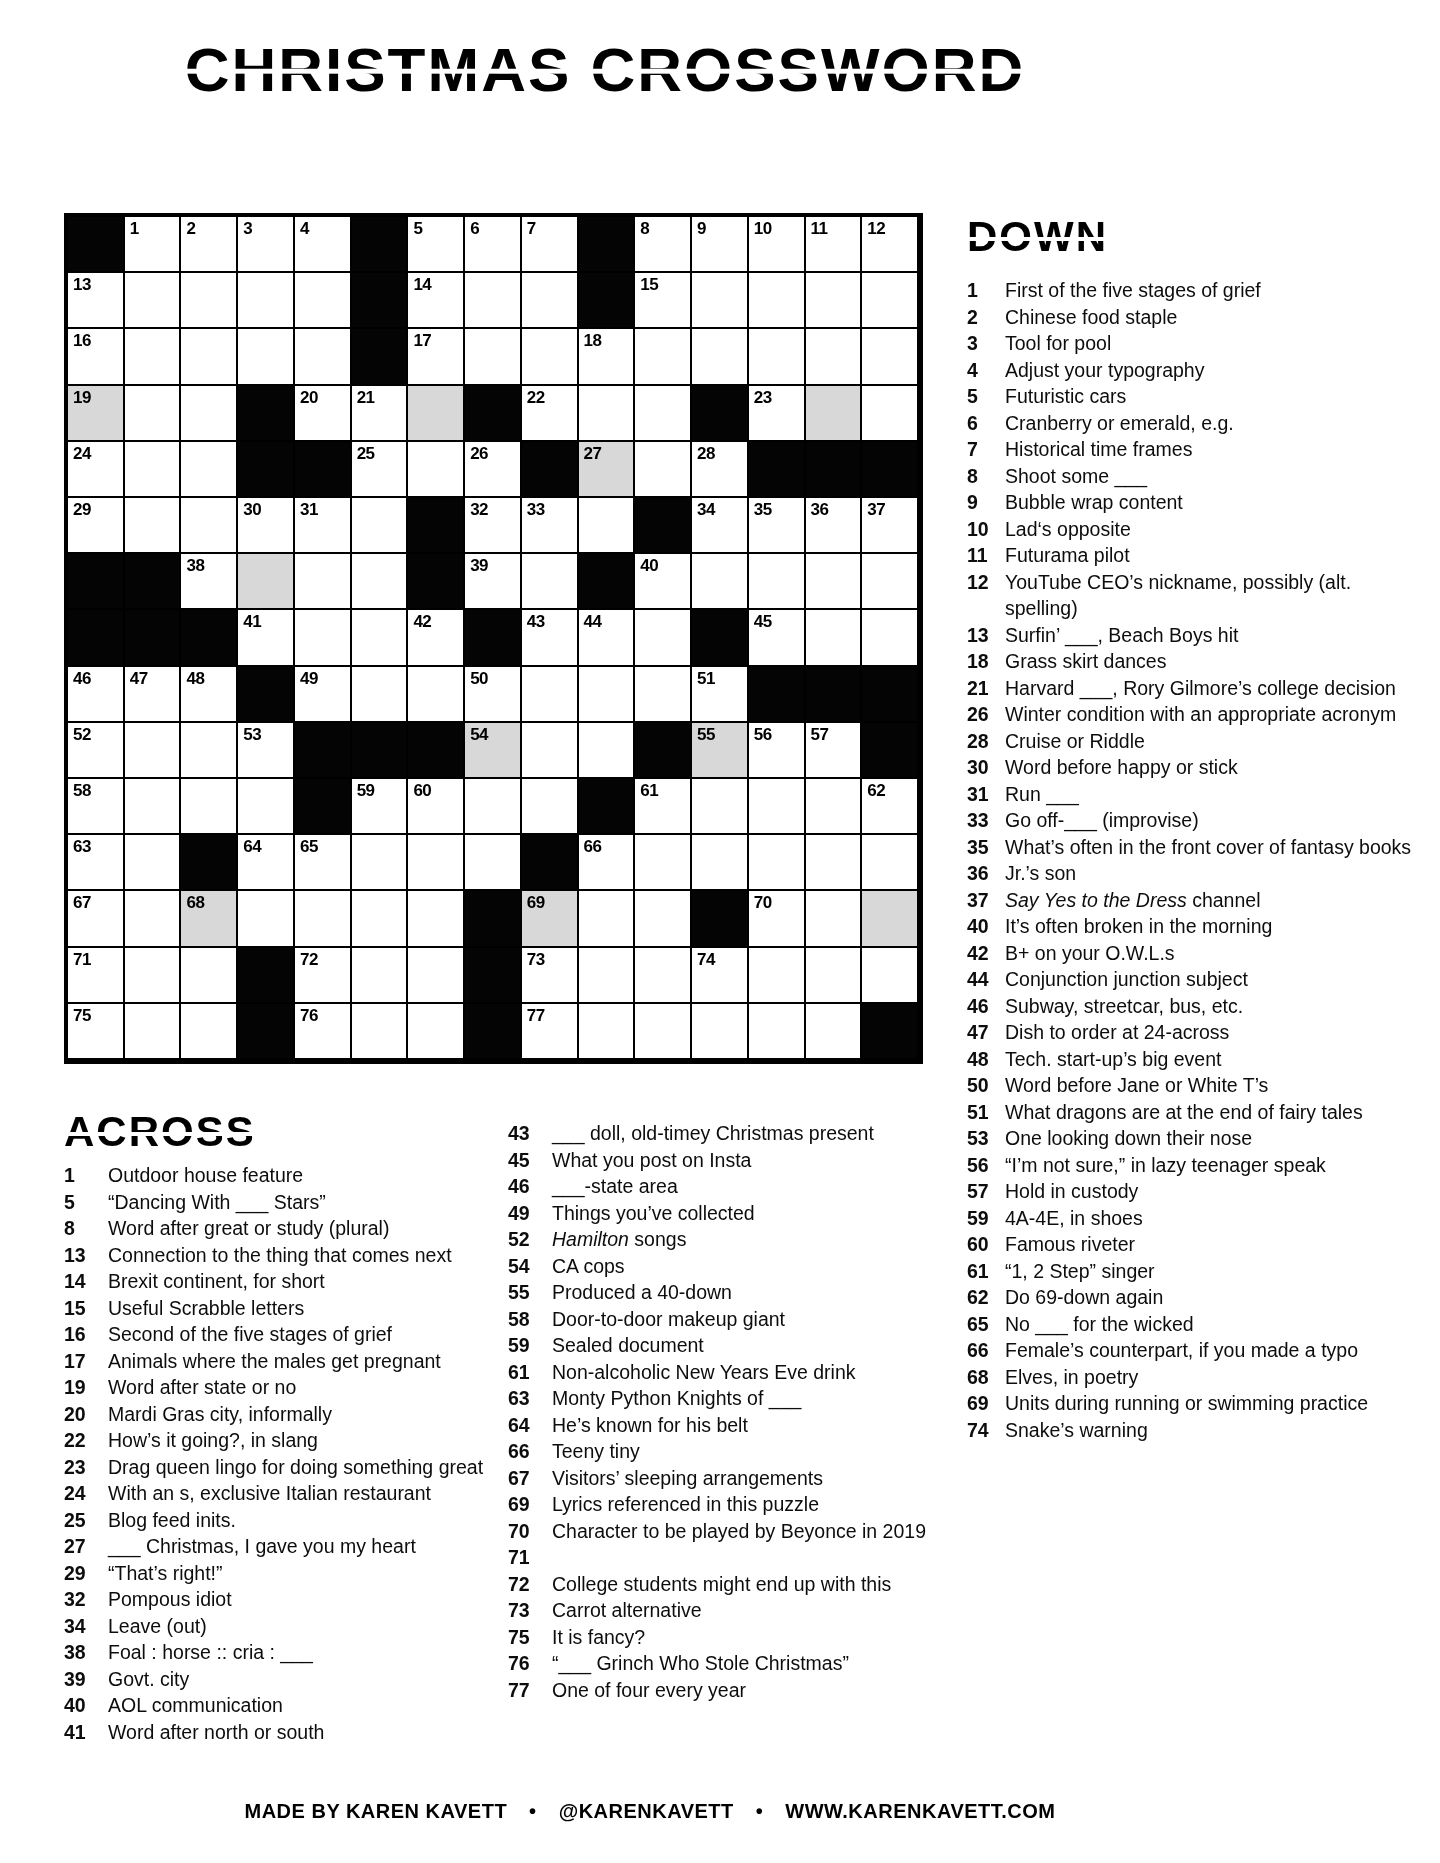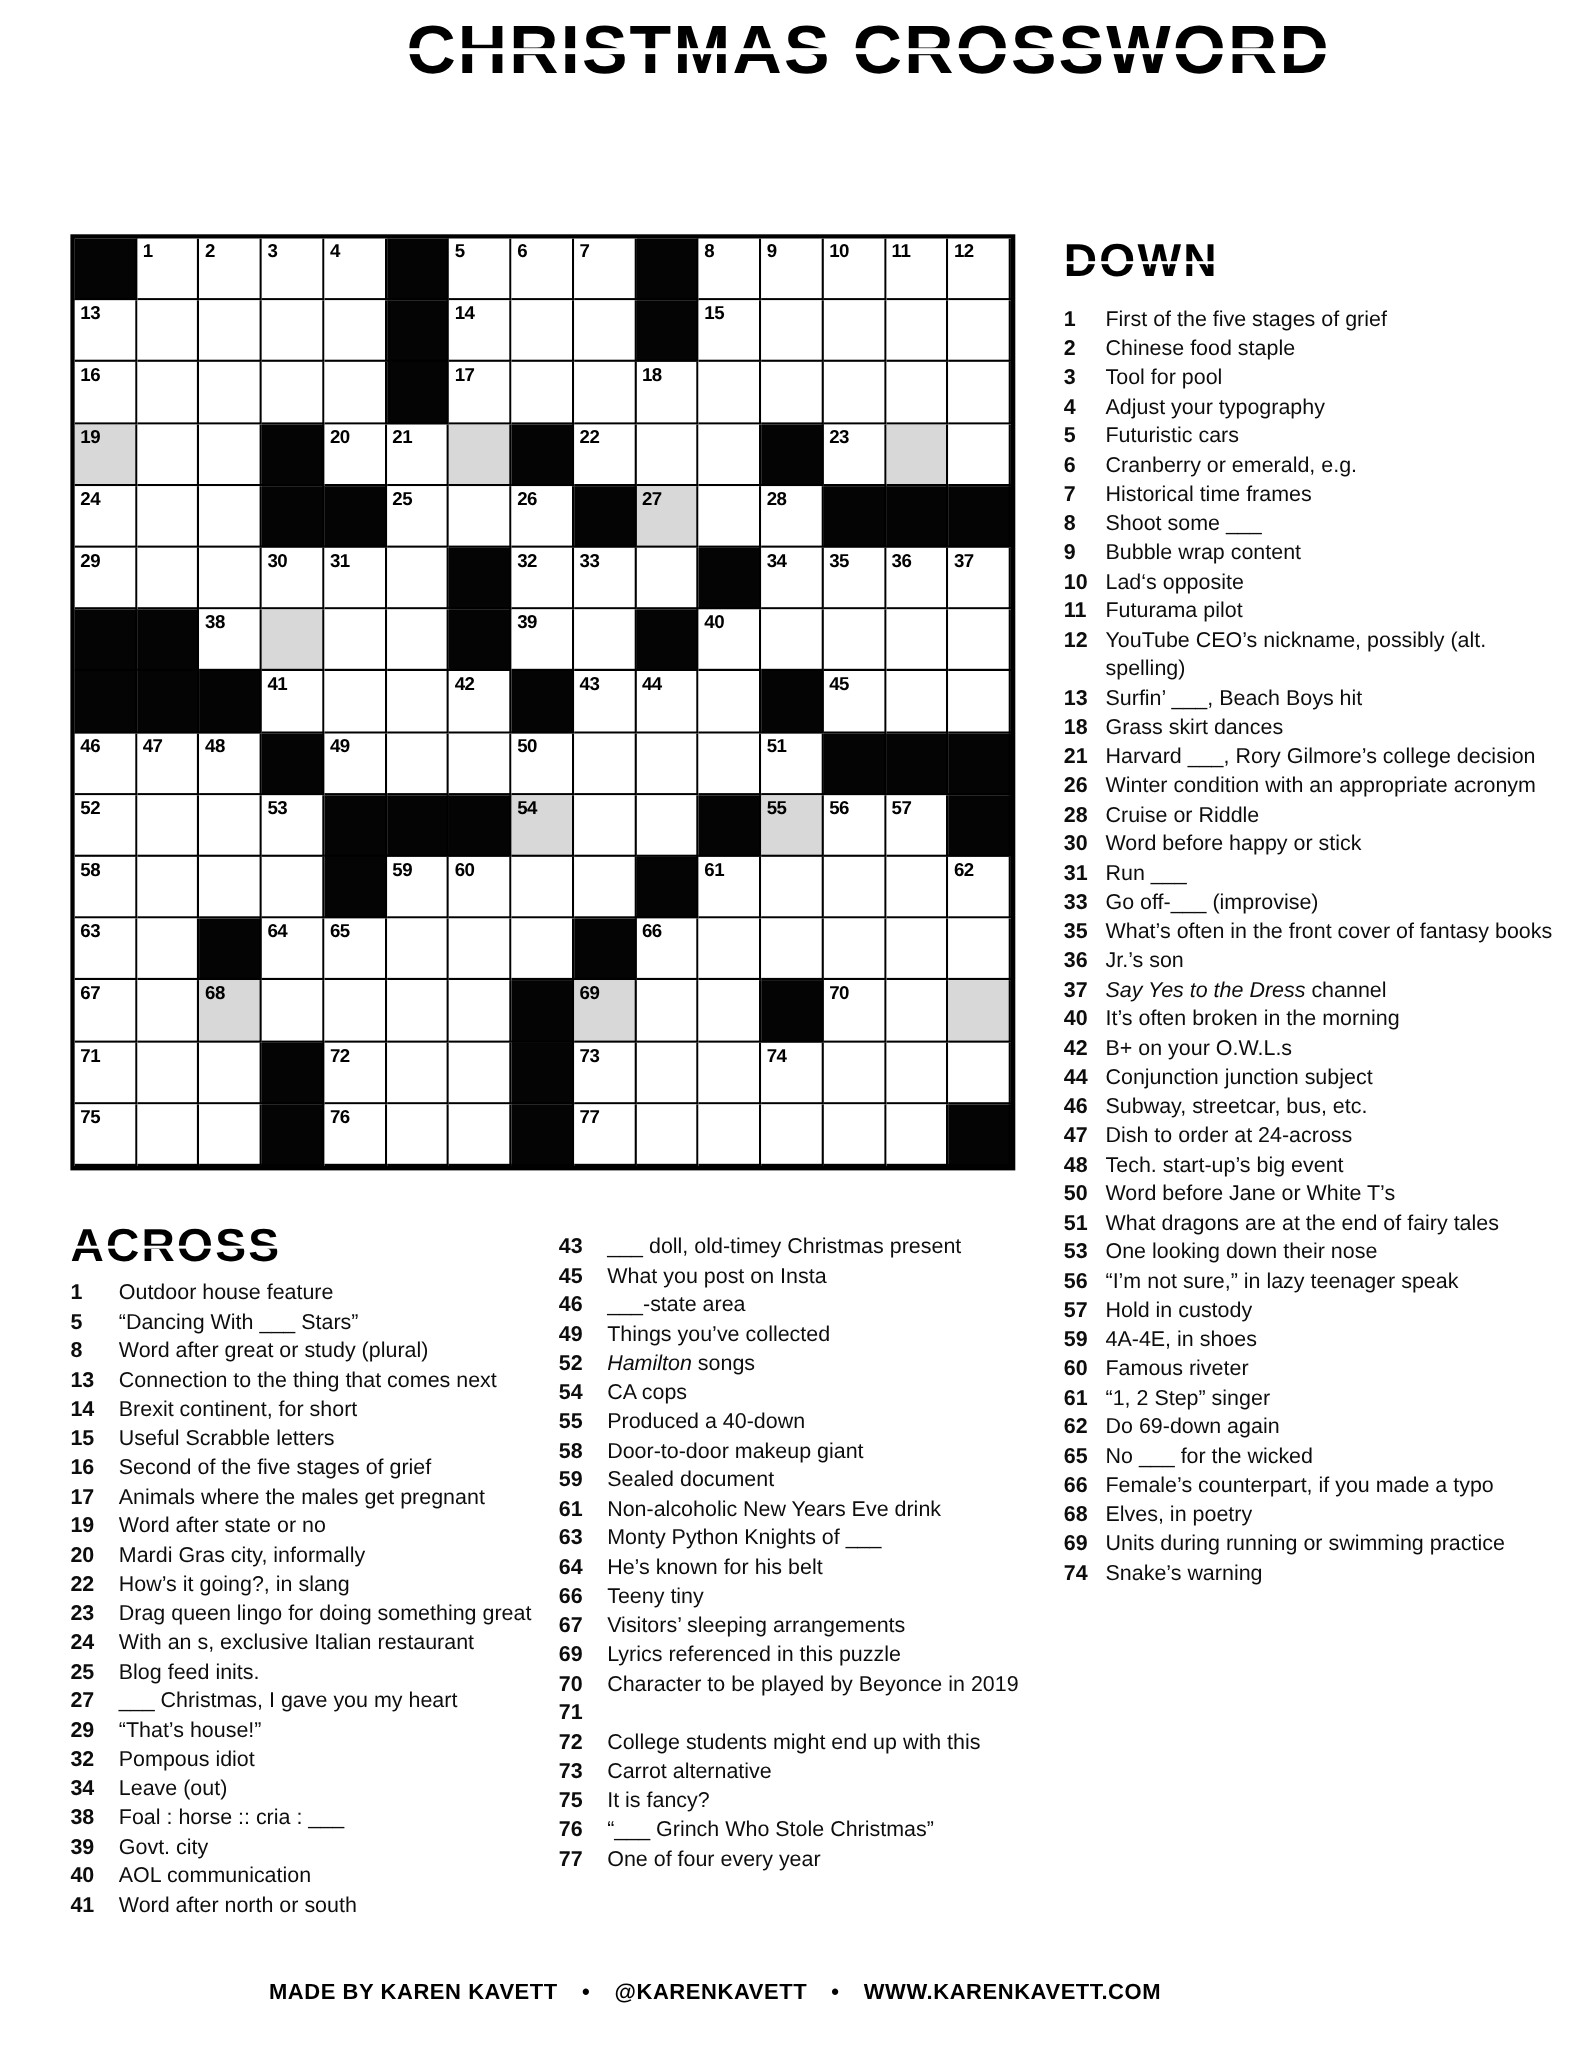--- a/index.html
+++ b/index.html
@@ -8,21 +8,21 @@
 
   
   .display{font-weight:bold;color:#000;letter-spacing:2px;}
   @supports (-webkit-background-clip: text){
     .display{
       background-image:linear-gradient(to bottom,#000 0%,#000 50%,#fff 50%,#fff 58%,#000 58%,#000 100%);
       background-size:100% 1.04em;
       -webkit-background-clip:text;background-clip:text;color:transparent;
     }
   }
-  .title{position:absolute;top:12px;left:0;width:1210px;text-align:right;}
+  .title{position:absolute;top:36px;left:0;width:1210px;text-align:center;}
   .title .line{font-size:62px;line-height:67px;}
 
   
   .grid{position:absolute;left:64px;top:213px;width:859px;height:851px;
         border:4px solid #000;box-sizing:border-box;
         display:grid;grid-template-columns:repeat(15,1fr);grid-template-rows:repeat(15,1fr);
         background:#fff;}
   .cell{position:relative;border-right:2px solid #000;border-bottom:2px solid #000;
         box-sizing:border-box;background:#fff;}
   .cell.black{background:#040404;}
@@ -674,21 +674,21 @@
       <div class="clue">
         <span class="n">25</span>
         <span class="t">Blog feed inits.</span>
       </div>
       <div class="clue">
         <span class="n">27</span>
         <span class="t">___ Christmas, I gave you my heart</span>
       </div>
       <div class="clue">
         <span class="n">29</span>
-        <span class="t">“That’s house!”</span>
+        <span class="t">“That’s right!”</span>
       </div>
       <div class="clue">
         <span class="n">32</span>
         <span class="t">Pompous idiot</span>
       </div>
       <div class="clue">
         <span class="n">34</span>
         <span class="t">Leave (out)</span>
       </div>
       <div class="clue">

